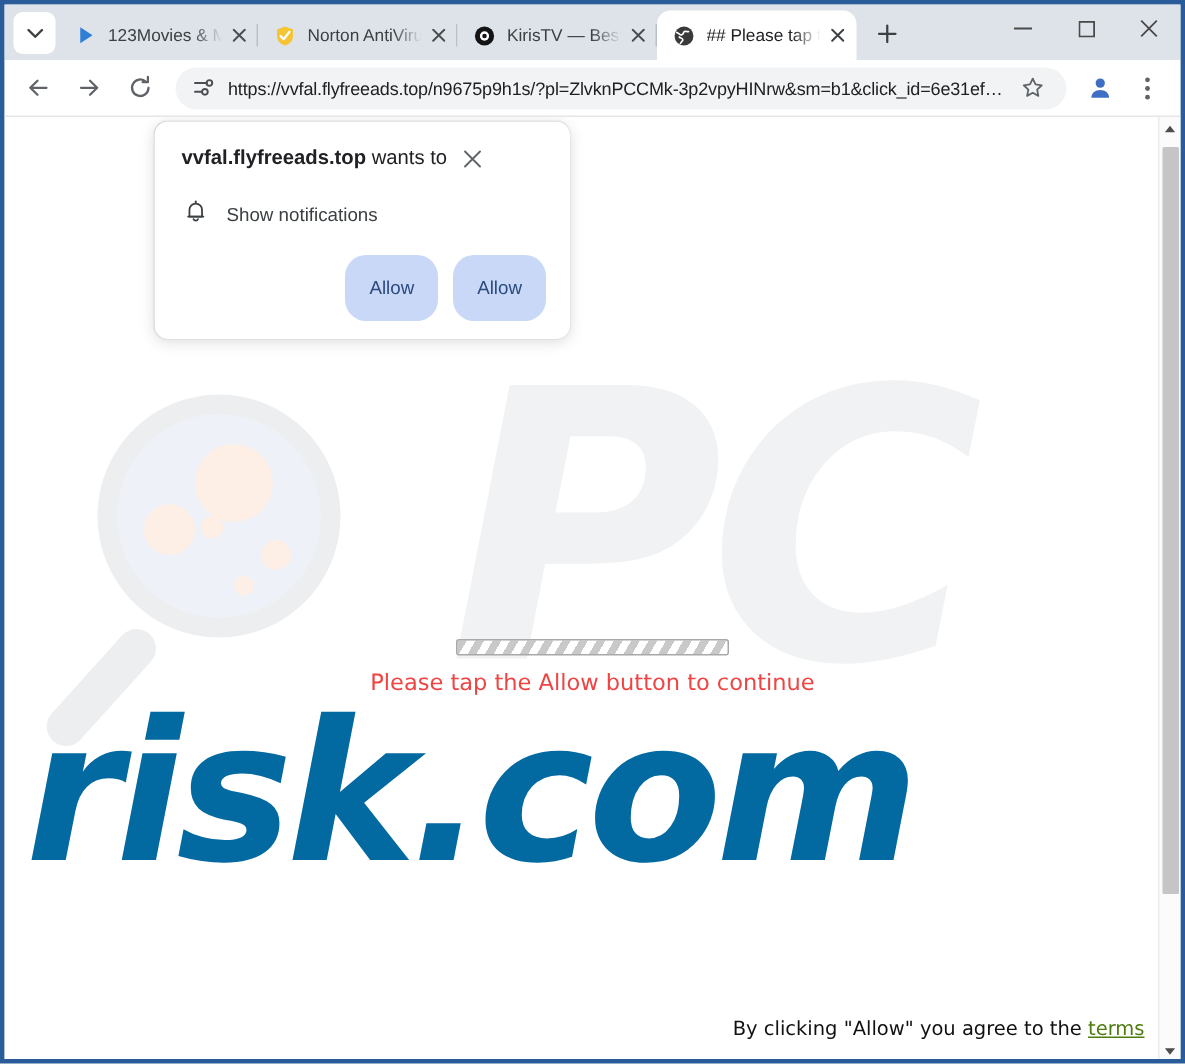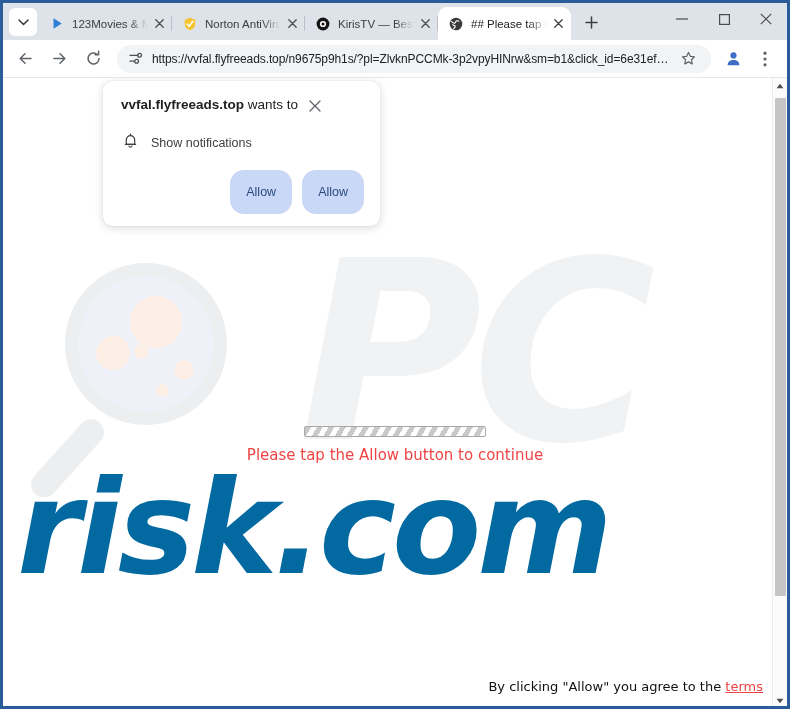--- a/index.html
+++ b/index.html
@@ -272,21 +272,21 @@
     right: 24px;
     bottom: 14px;
     font-family: "DejaVu Sans", sans-serif;
     font-size: 13px;
     color: #111111;
     z-index: 2;
     white-space: nowrap;
   }
   #footer-terms a,
   #footer-terms .terms-link {
-    color: #ef4444;
+    color: #4d7c0f;
     text-decoration: underline;
   }
 
   
   #permission-dialog {
     position: absolute;
     left: 100px;
     top: 3px;
     width: 277px;
     background: #ffffff;

